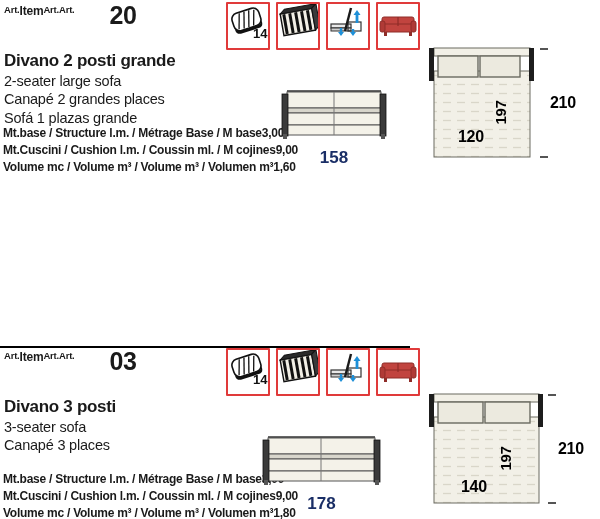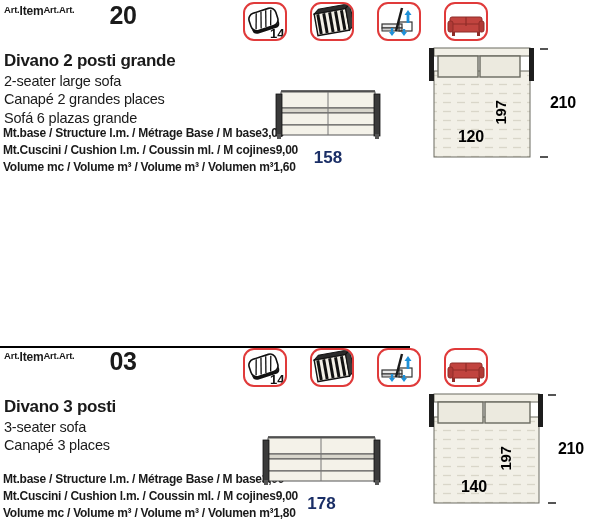--- a/index.html
+++ b/index.html
@@ -102,28 +102,27 @@
   
   .icons {
     position: absolute;
     left: 226px;
     top: 2px;
     display: flex;
     gap: 6px;
   }
   .icon {
     width: 44px;
-    height: 39px;
+    height: 48px;
     border: 2px solid #e03a3a;
-    border-radius: 11px;
+    border-radius: 1px;
     background: #ffffff;
     position: relative;
     box-sizing: border-box;
     overflow: hidden;
-    margin-left: 17px;
   }
   .icon svg { display: block; }
 
   
   .front {
     position: absolute;
     top: 88px;
   }
   .frontdim {
     text-align: center;
@@ -183,21 +182,21 @@
         <span>Art.</span>
         <span>Art.</span>
       </div>
       <div class="artnum">20</div>
     </div>
 
     <div class="names">
       <div class="n1">Divano 2 posti grande</div>
       <div class="n">2-seater large sofa</div>
       <div class="n">Canapé 2 grandes places</div>
-      <div class="n">Sofá 6 plazas grande</div>
+      <div class="n">Sofá 1 plazas grande</div>
     </div>
 
     <div class="specs">
       <div class="specrow">
         <span>Mt.base / Structure l.m. / Métrage Base / M base</span>
         <span class="val">3,00</span>
       </div>
       <div class="specrow">
         <span>Mt.Cuscini / Cushion l.m. / Coussin ml. / M cojines</span>
         <span class="val">9,00</span>
@@ -265,21 +264,21 @@
           <rect x="6" y="20" width="28" height="8" rx="1.5" fill="#c1443f" stroke="#8f2c28" stroke-width="1"></rect>
           <rect x="2" y="17" width="5" height="11" rx="2" fill="#b03a36" stroke="#8f2c28" stroke-width="1"></rect>
           <rect x="33" y="17" width="5" height="11" rx="2" fill="#b03a36" stroke="#8f2c28" stroke-width="1"></rect>
           <line x1="20" y1="13" x2="20" y2="22" stroke="#8f2c28" stroke-width="1.2"></line>
           <rect x="6" y="28" width="3" height="4" fill="#8f2c28"></rect>
           <rect x="31" y="28" width="3" height="4" fill="#8f2c28"></rect>
         </svg>
       </div>
     </div>
 
-    <div class="front" style="left:268px; width:120px;">
+    <div class="front" style="left:274px; width:120px;">
       <svg width="120" height="55" viewBox="0 0 120 55">
         <rect x="13" y="4" width="94" height="16" fill="#f4f2e9" stroke="#555" stroke-width="1"></rect>
         <rect x="13" y="20" width="94" height="5" fill="#d8d6cc" stroke="#555" stroke-width="1"></rect>
         <rect x="13" y="25" width="94" height="12" fill="#f4f2e9" stroke="#555" stroke-width="1"></rect>
         <rect x="13" y="37" width="94" height="10" fill="#f4f2e9" stroke="#555" stroke-width="1"></rect>
         <line x1="60" y1="4" x2="60" y2="47" stroke="#777" stroke-width="1"></line>
         <rect x="8" y="6" width="6" height="42" fill="#3a3a3a" stroke="#111" stroke-width="0.8"></rect>
         <rect x="106" y="6" width="6" height="42" fill="#3a3a3a" stroke="#111" stroke-width="0.8"></rect>
         <rect x="9" y="46" width="4" height="5" fill="#555"></rect>
         <rect x="107" y="46" width="4" height="5" fill="#555"></rect>

